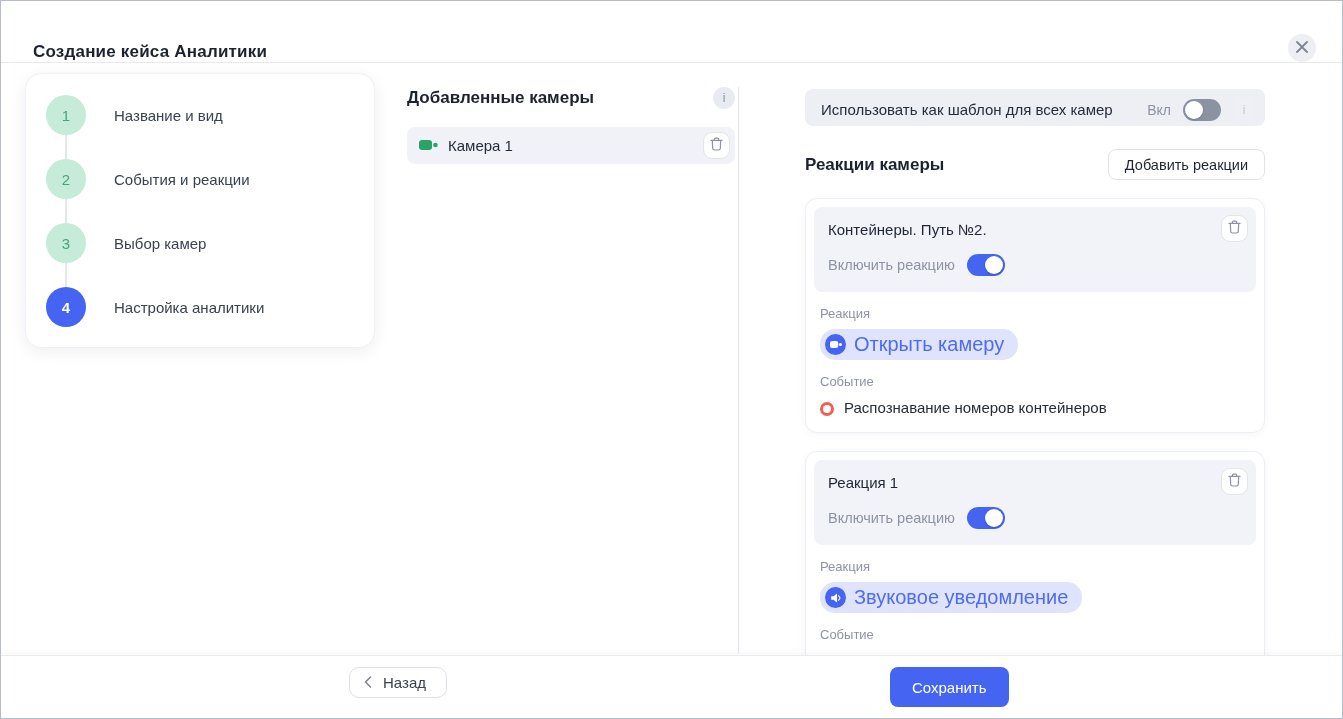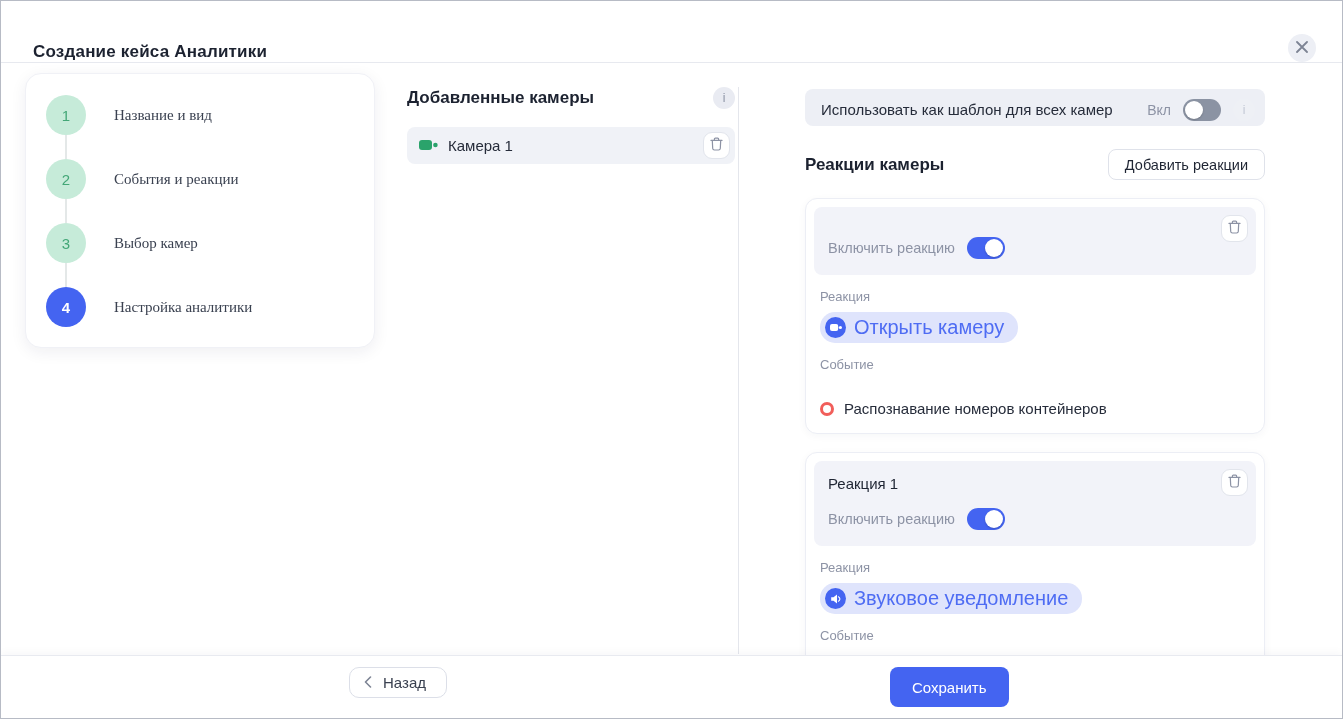--- a/index.html
+++ b/index.html
@@ -18,21 +18,21 @@
 
   
   .stepper { position:absolute; left:24px; top:72px; width:350px; background:#fff;
              border:1px solid #f0f1f6; border-radius:16px; padding:21px 20px 20px;
              box-shadow:0 4px 16px rgba(25,35,70,.07); }
   .step-row { display:flex; align-items:center; gap:28px; height:40px; }
   .step-circle { width:40px; height:40px; border-radius:50%; flex:0 0 40px;
                  display:flex; align-items:center; justify-content:center; font-size:15px; }
   .step-circle.done { background:#c6ebd9; color:#43a777; }
   .step-circle.active { background:#4464f1; color:#fff; font-weight:700; }
-  .step-label { font-size:15px; color:#3a4150;font-family:Liberation Serif, serif; }
+  .step-label { font-size:15px; color:#3a4150; }
   .step-connector { width:2px; height:24px; background:#e4e8e8; margin-left:19px; }
 
   
   .cameras { position:absolute; left:406px; top:86px; width:328px; }
   .section-title { font-size:17px; font-weight:700; color:#1c2230; }
   .cam-head { display:flex; align-items:center; justify-content:space-between; }
   .info-btn { width:22px; height:22px; border-radius:50%; background:#e9ebf2; border:none;
               color:#8d93a5; font-size:12px; display:flex; align-items:center;
               justify-content:center; cursor:pointer; }
   .cam-row { margin-top:18px; height:37px; background:#f0f2f7; border-radius:8px;
@@ -69,21 +69,21 @@
   .card-title { font-size:15px; color:#1f2533; }
   .card-inner .trash-btn { position:absolute; top:8px; right:8px; }
   .enable-row { margin-top:16px; display:flex; align-items:center; gap:12px;
                 font-size:14.5px; color:#8d93a5; }
   .sec-label { margin:14px 6px 0; font-size:13px; color:#8d93a5; }
   .pill { margin:8px 0 0 6px; display:inline-flex; align-items:center; gap:8px;
           background:#dfe4fc; border-radius:15px; padding:4px 14px 4px 5px;
           font-size:20px; color:#4e6cf3; }
   .pill-ic { width:21px; height:21px; border-radius:50%; background:#4464f1;
              display:flex; align-items:center; justify-content:center; flex:0 0 21px; }
-  .event-row { margin:28px 6px 0; display:flex; align-items:center; gap:10px;
+  .event-row { margin:10px 6px 0; display:flex; align-items:flex-end; gap:10px;
                font-size:15px; color:#262c3a; }
   .ring { width:14px; height:14px; border:3px solid #f15e5a; border-radius:50%; flex:0 0 14px; }
 
   
   .footer { position:absolute; left:0; right:0; bottom:0; height:63px; background:#fff;
             border-top:1px solid #e8eaf0; box-shadow:0 -3px 8px rgba(30,40,70,.03); }
   .back-btn { position:absolute; left:348px; top:11px; height:31px;
               padding:0 20px 0 14px; border:1px solid #dcdfe8; border-radius:10px;
               background:#fff; display:flex; align-items:center; gap:11px;
               font-size:15px; color:#3a4150; cursor:pointer; font-family:inherit; }
@@ -167,20 +167,21 @@
       <button class="info-btn">i</button>
     </div>
 
     <div class="reactions-head">
       <div class="section-title">Реакции камеры</div>
       <button class="add-btn">Добавить реакции</button>
     </div>
 
     <div class="card">
       <div class="card-inner">
+        <div class="card-title">Контейнеры. Путь №2.</div>
         <button class="trash-btn">
           <span>
             <svg width="13" height="14" viewBox="0 0 13 14" fill="none" stroke="#8d93a5" stroke-width="1.2" stroke-linecap="round">
                 <path d="M1 3.4h11"></path>
                 <path d="M4.4 3.2V2c0-.5.4-.9.9-.9h2.4c.5 0 .9.4.9.9v1.2"></path>
                 <path d="M2.3 3.6l.4 7.8c.1.9.8 1.6 1.7 1.6h4.2c.9 0 1.6-.7 1.7-1.6l.4-7.8"></path>
               </svg>
           </span>
         </button>
         <div class="enable-row">

